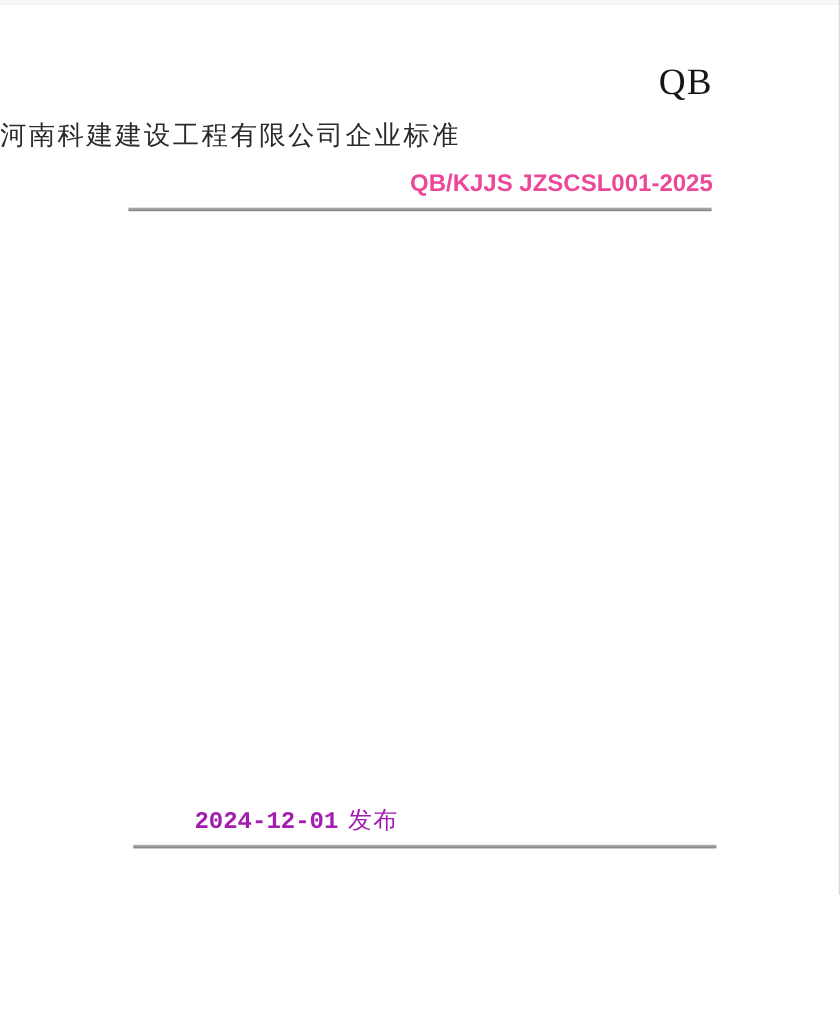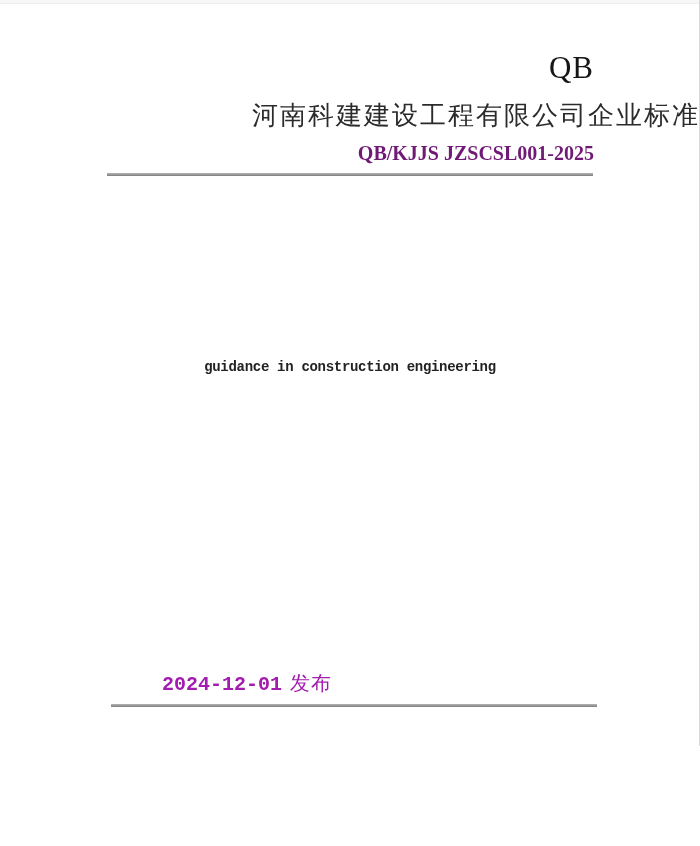--- a/index.html
+++ b/index.html
@@ -36,34 +36,34 @@
     font-family: "Liberation Serif", "DejaVu Serif", serif;
     font-size: 31px;
     letter-spacing: 1px;
     color: #161616;
   }
   .org-line {
     position: absolute;
     top: 98px;
     left: 0;
     width: 100%;
-    text-align: right;
-    font-size: 26px;
+    text-align: left;
+    font-size: 22px;
     letter-spacing: 2px;
     color: #2b2b2b;
   }
   .std-number {
     position: absolute;
     top: 142px;
     right: 106px;
-    font-family: Liberation Serif, serif;
+    font-family: Liberation Sans, sans-serif;
     font-size: 20px;
     font-weight: 600;
     letter-spacing: 0px;
-    color: #701a75;
+    color: #ec4899;
     white-space: pre;
   }
   .rule {
     position: absolute;
     height: 3px;
     background: linear-gradient(#b5b5b5, #7e7e7e);
   }
   .rule-top {
     top: 173px;
     left: 107px;
@@ -141,21 +141,20 @@
   <div class="logo">QB</div>
 
   <div class="org-line">河南科建建设工程有限公司企业标准</div>
 
   <div class="std-number">QB/KJJS JZSCSL001-2025</div>
 
   <div class="rule rule-top"></div>
 
 
 
-  <div class="title-en title-en-2">guidance in construction engineering</div>
 
   <div class="date-item date-issue">
     <span class="date-num">2024-12-01</span><span class="date-label">发布</span>
   </div>
 
 
   <div class="rule rule-bottom"></div>
 
   <div class="publisher-row">
     <span>发布</span>

